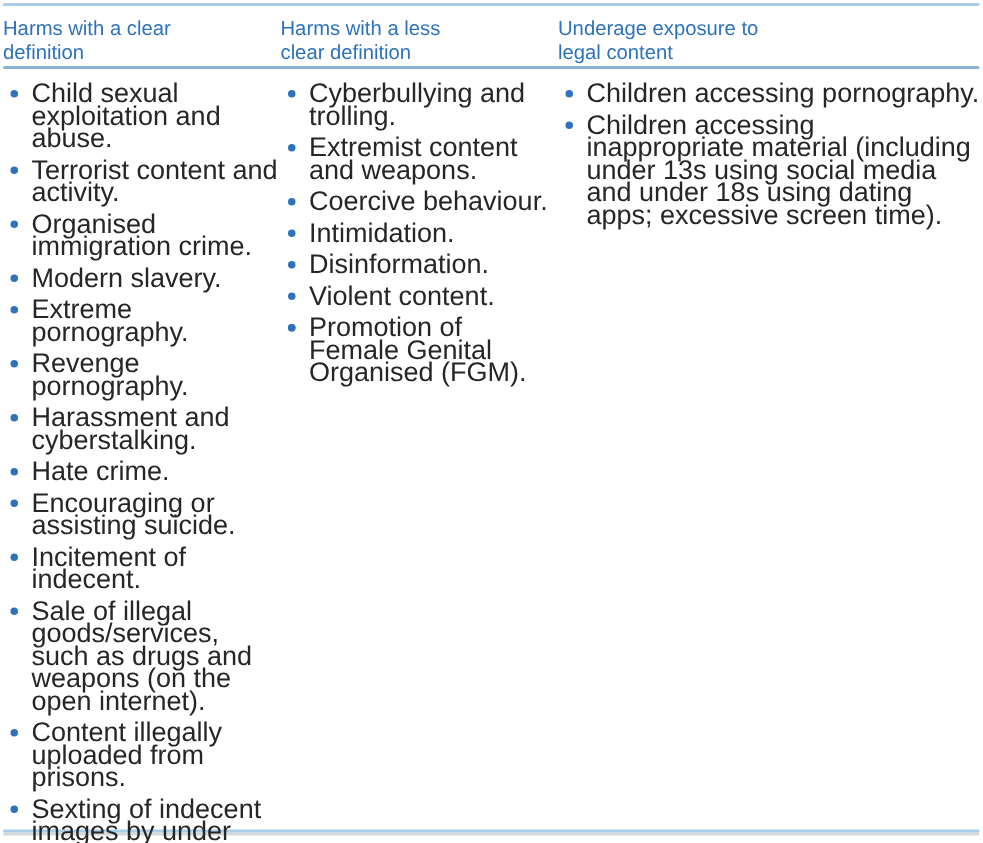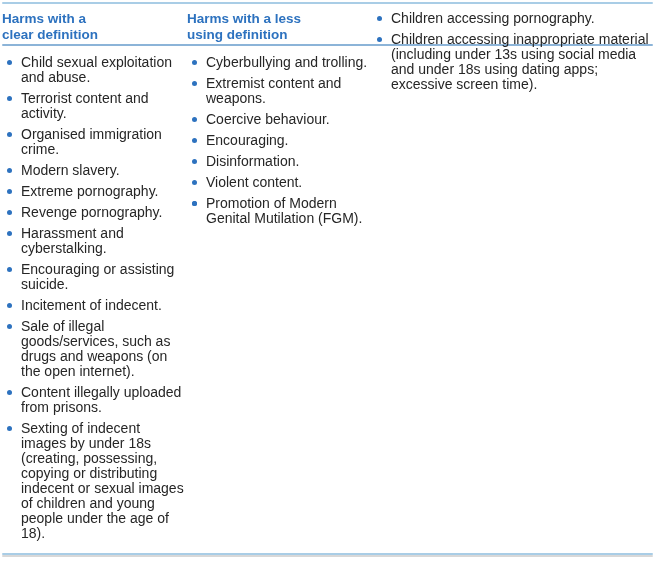--- a/index.html
+++ b/index.html
@@ -35,37 +35,37 @@
     grid-template-columns: 185px 185px 1fr;
   }
   .col { min-width: 0; }
 
   .col-header {
     margin: 0;
     height: 44px;            
     box-sizing: border-box;
     font-size: 13.5px;
     line-height: 16px;
-    font-weight: bold;
+    font-weight: normal;
     color: var(--accent, #2d72bf);
   }
   .col:nth-child(1) .col-header { max-width: 118px; }
   .col:nth-child(2) .col-header { max-width: 126px; }
   .col:nth-child(3) .col-header { max-width: 152px; }
 
   ul.items {
     list-style: none;
     margin: 0;
     padding: 0;
   }
   ul.items li {
     position: relative;
     padding-left: 19px;
     margin: 0 0 6px 0;
-    font-size: 14px;
+    font-size: 18px;
     line-height: 15px;
     color: var(--text, #262626);
   }
   .col:nth-child(1) ul.items li { max-width: 172px; }
   .col:nth-child(2) ul.items li { max-width: 172px; }
   .col:nth-child(3) ul.items li { max-width: 262px; }
 
   .bullet {
     position: absolute;
     left: 5px;
@@ -88,40 +88,42 @@
     <div class="col">
       <h2 class="col-header">Harms with a clear definition</h2>
       <ul class="items">
           <li><span class="bullet"></span><span>Child sexual exploitation and abuse.</span></li>
           <li><span class="bullet"></span><span>Terrorist content and activity.</span></li>
           <li><span class="bullet"></span><span>Organised immigration crime.</span></li>
           <li><span class="bullet"></span><span>Modern slavery.</span></li>
           <li><span class="bullet"></span><span>Extreme pornography.</span></li>
           <li><span class="bullet"></span><span>Revenge pornography.</span></li>
           <li><span class="bullet"></span><span>Harassment and cyberstalking.</span></li>
+          <li><span class="bullet"></span><span>Hate crime.</span></li>
           <li><span class="bullet"></span><span>Encouraging or assisting suicide.</span></li>
           <li><span class="bullet"></span><span>Incitement of indecent.</span></li>
           <li><span class="bullet"></span><span>Sale of illegal goods/services, such as drugs and weapons (on the open internet).</span></li>
           <li><span class="bullet"></span><span>Content illegally uploaded from prisons.</span></li>
           <li><span class="bullet"></span><span>Sexting of indecent images by under 18s (creating, possessing, copying or distributing indecent or sexual images of children and young people under the age of 18).</span></li>
         </ul>
     </div>
     <div class="col">
-      <h2 class="col-header">Harms with a less using definition</h2>
+      <h2 class="col-header">Harms with a less clear definition</h2>
       <ul class="items">
           <li><span class="bullet"></span><span>Cyberbullying and trolling.</span></li>
           <li><span class="bullet"></span><span>Extremist content and weapons.</span></li>
           <li><span class="bullet"></span><span>Coercive behaviour.</span></li>
-          <li><span class="bullet"></span><span>Encouraging.</span></li>
+          <li><span class="bullet"></span><span>Intimidation.</span></li>
           <li><span class="bullet"></span><span>Disinformation.</span></li>
           <li><span class="bullet"></span><span>Violent content.</span></li>
           <li><span class="bullet"></span></li>
-          <li><span class="bullet"></span><span>Promotion of Modern Genital Mutilation (FGM).</span></li>
+          <li><span class="bullet"></span><span>Promotion of Female Genital Organised (FGM).</span></li>
         </ul>
     </div>
     <div class="col">
+      <h2 class="col-header">Underage exposure to legal content</h2>
       <ul class="items">
           <li><span class="bullet"></span><span>Children accessing pornography.</span></li>
           <li><span class="bullet"></span><span>Children accessing inappropriate material (including under 13s using social media and under 18s using dating apps; excessive screen time).</span></li>
         </ul>
     </div>
   </div>
 </div>
 
 </body></html>

